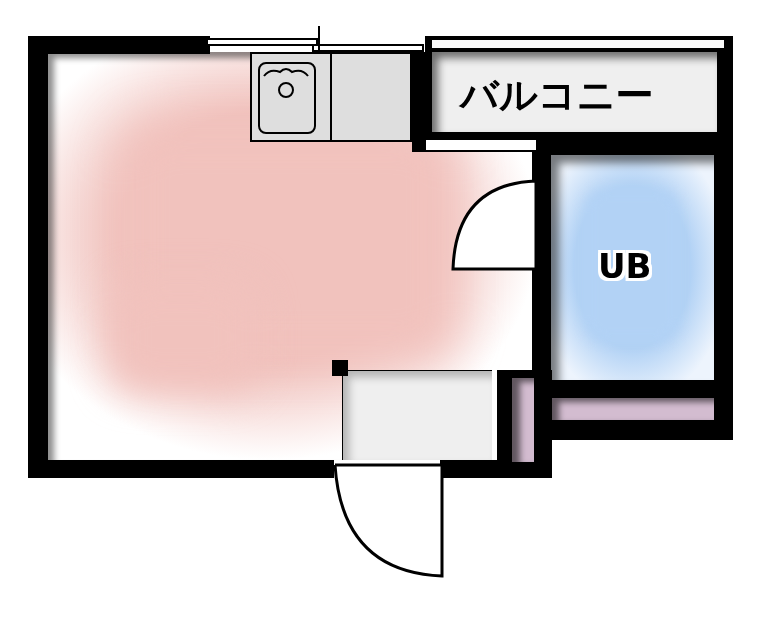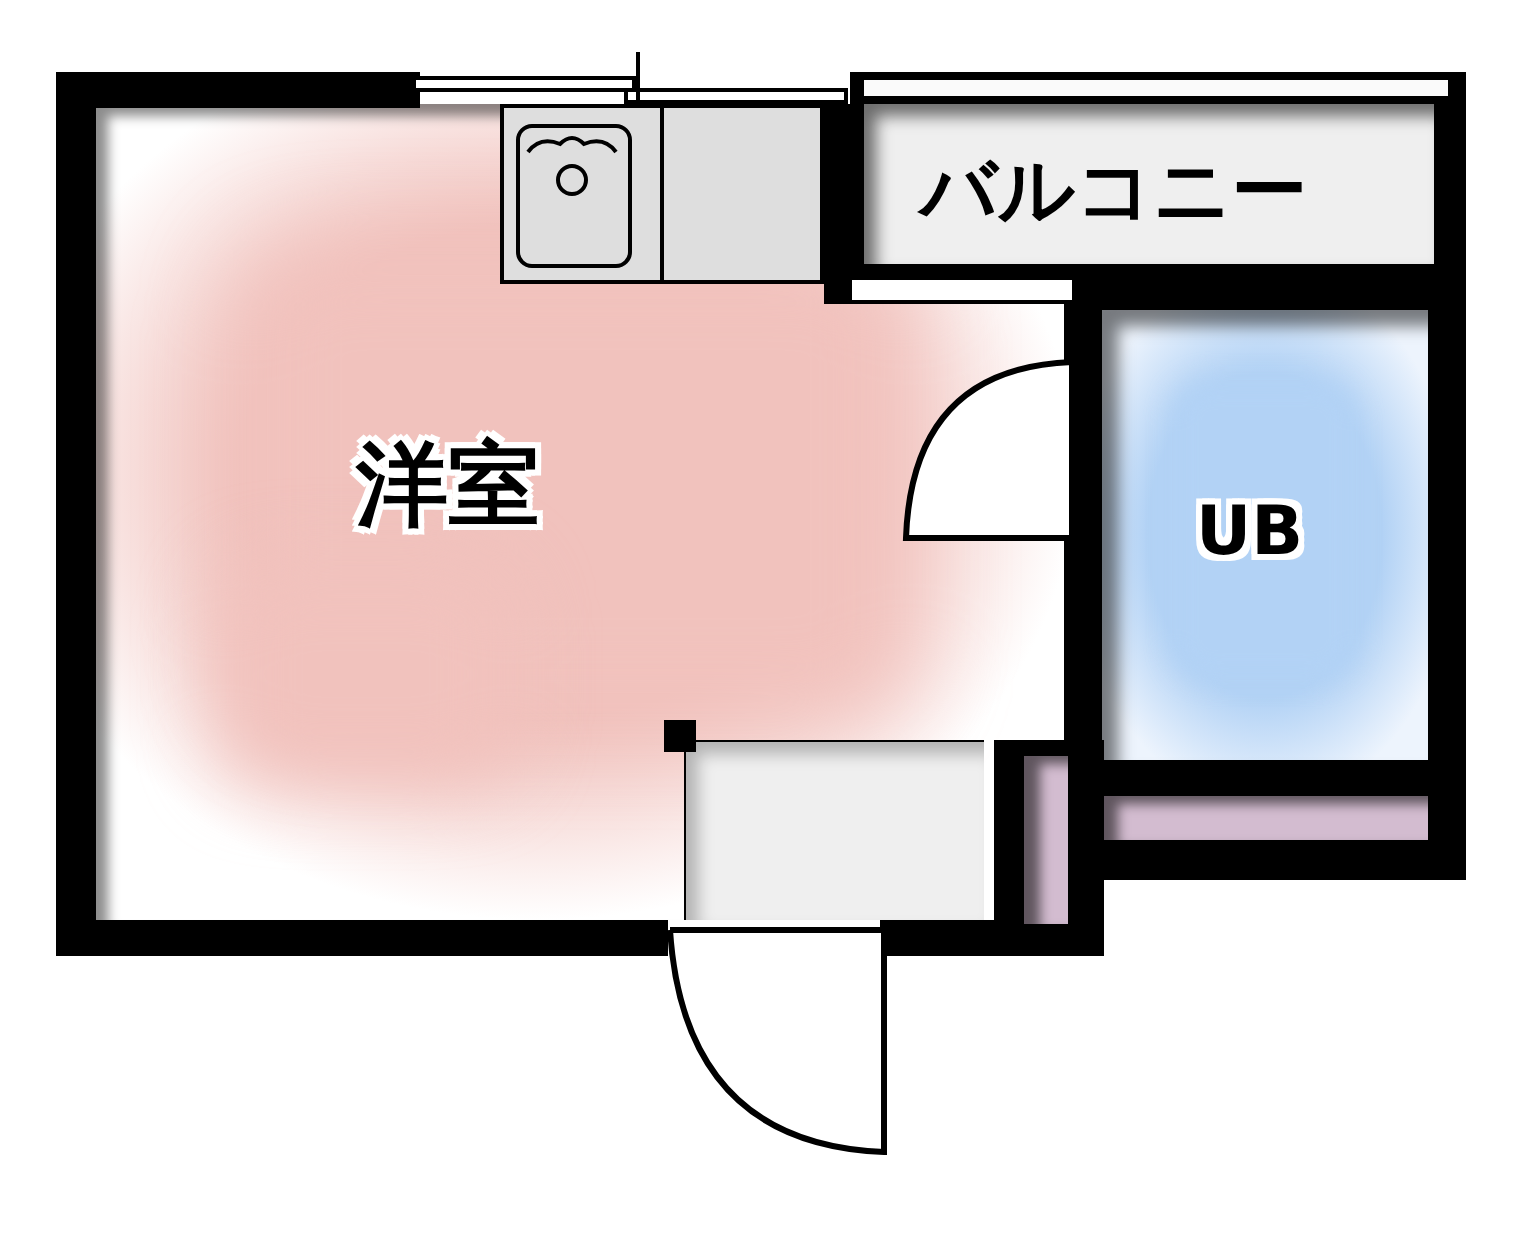--- a/index.html
+++ b/index.html
@@ -119,14 +119,13 @@
 
   <div class="abs genkan"></div>
   <div class="abs" style="left:332px;top:360px;width:16px;height:16px;background:#000;"></div>
 
   <div class="abs" style="left:332px;top:462px;width:114px;height:118px;">
     <svg width="114" height="118" viewBox="0 0 114 118">
       <path d="M3 3 L110 3 L110 114 Q10 110 3 3" fill="#fff" stroke="#000" stroke-width="3"></path>
     </svg>
   </div>
 
-  <div class="label" style="left:178px;top:212px;font-size:46px;">洋室</div>
 </div>
 
 </body></html>

